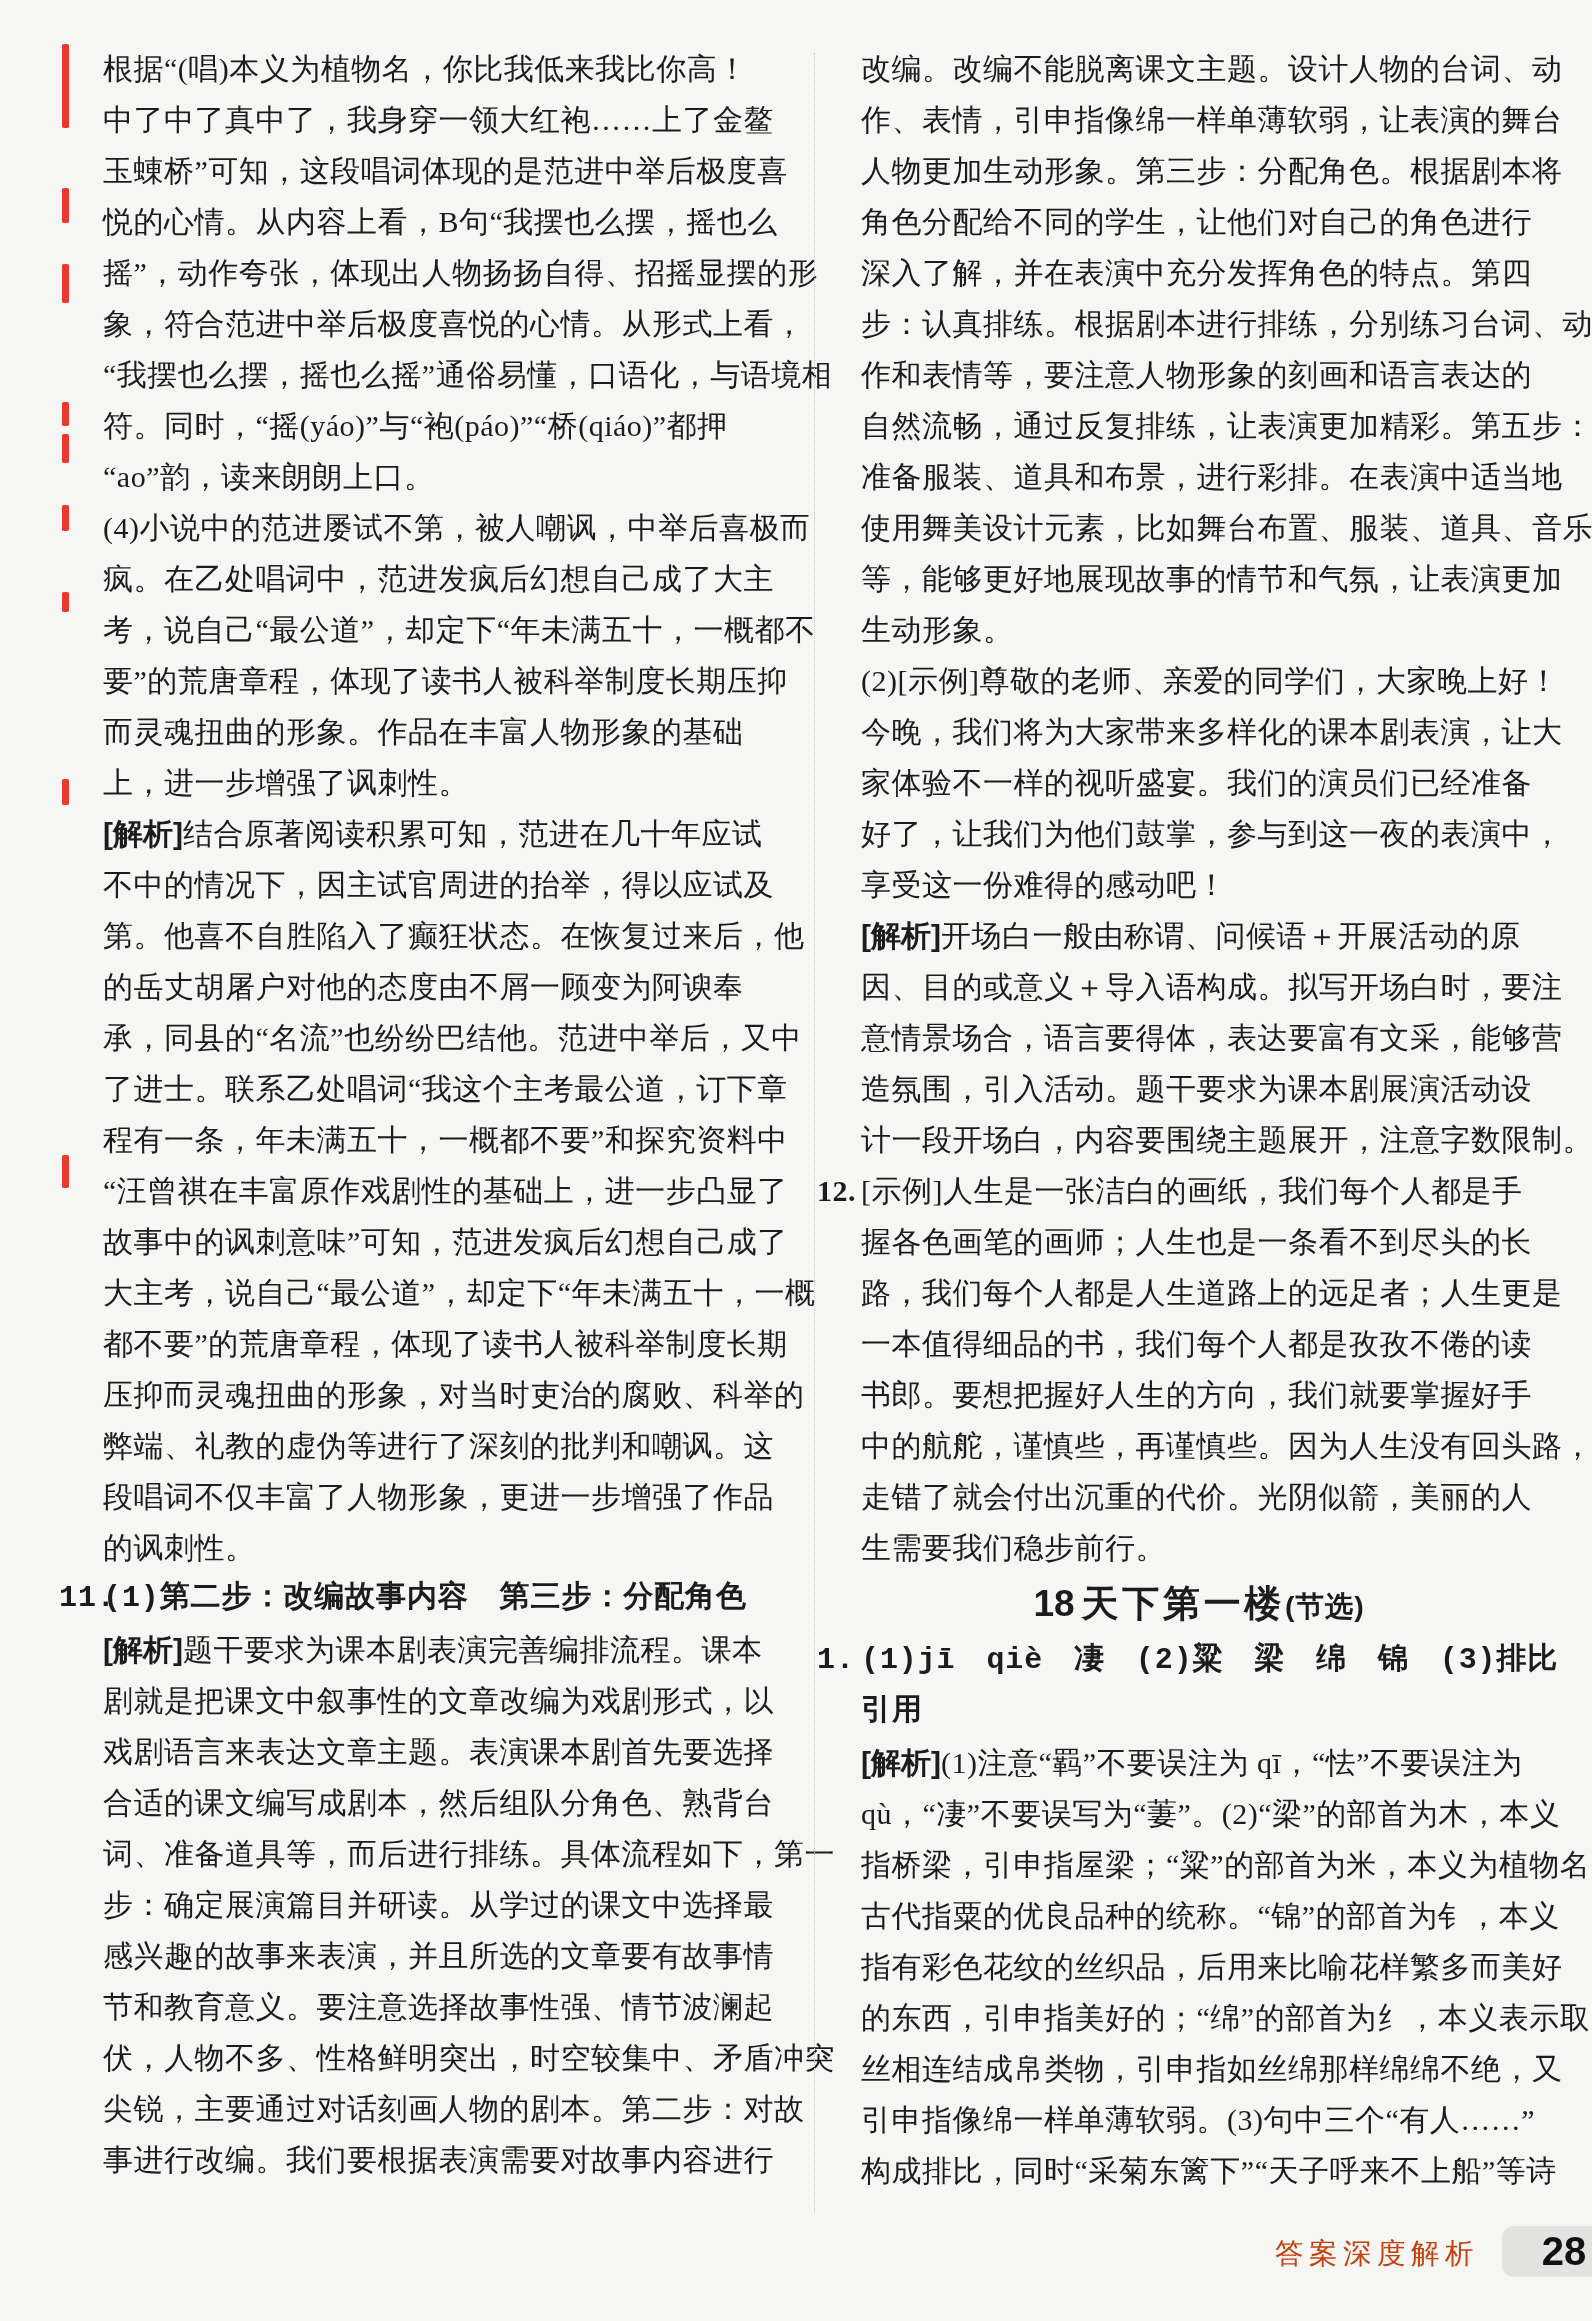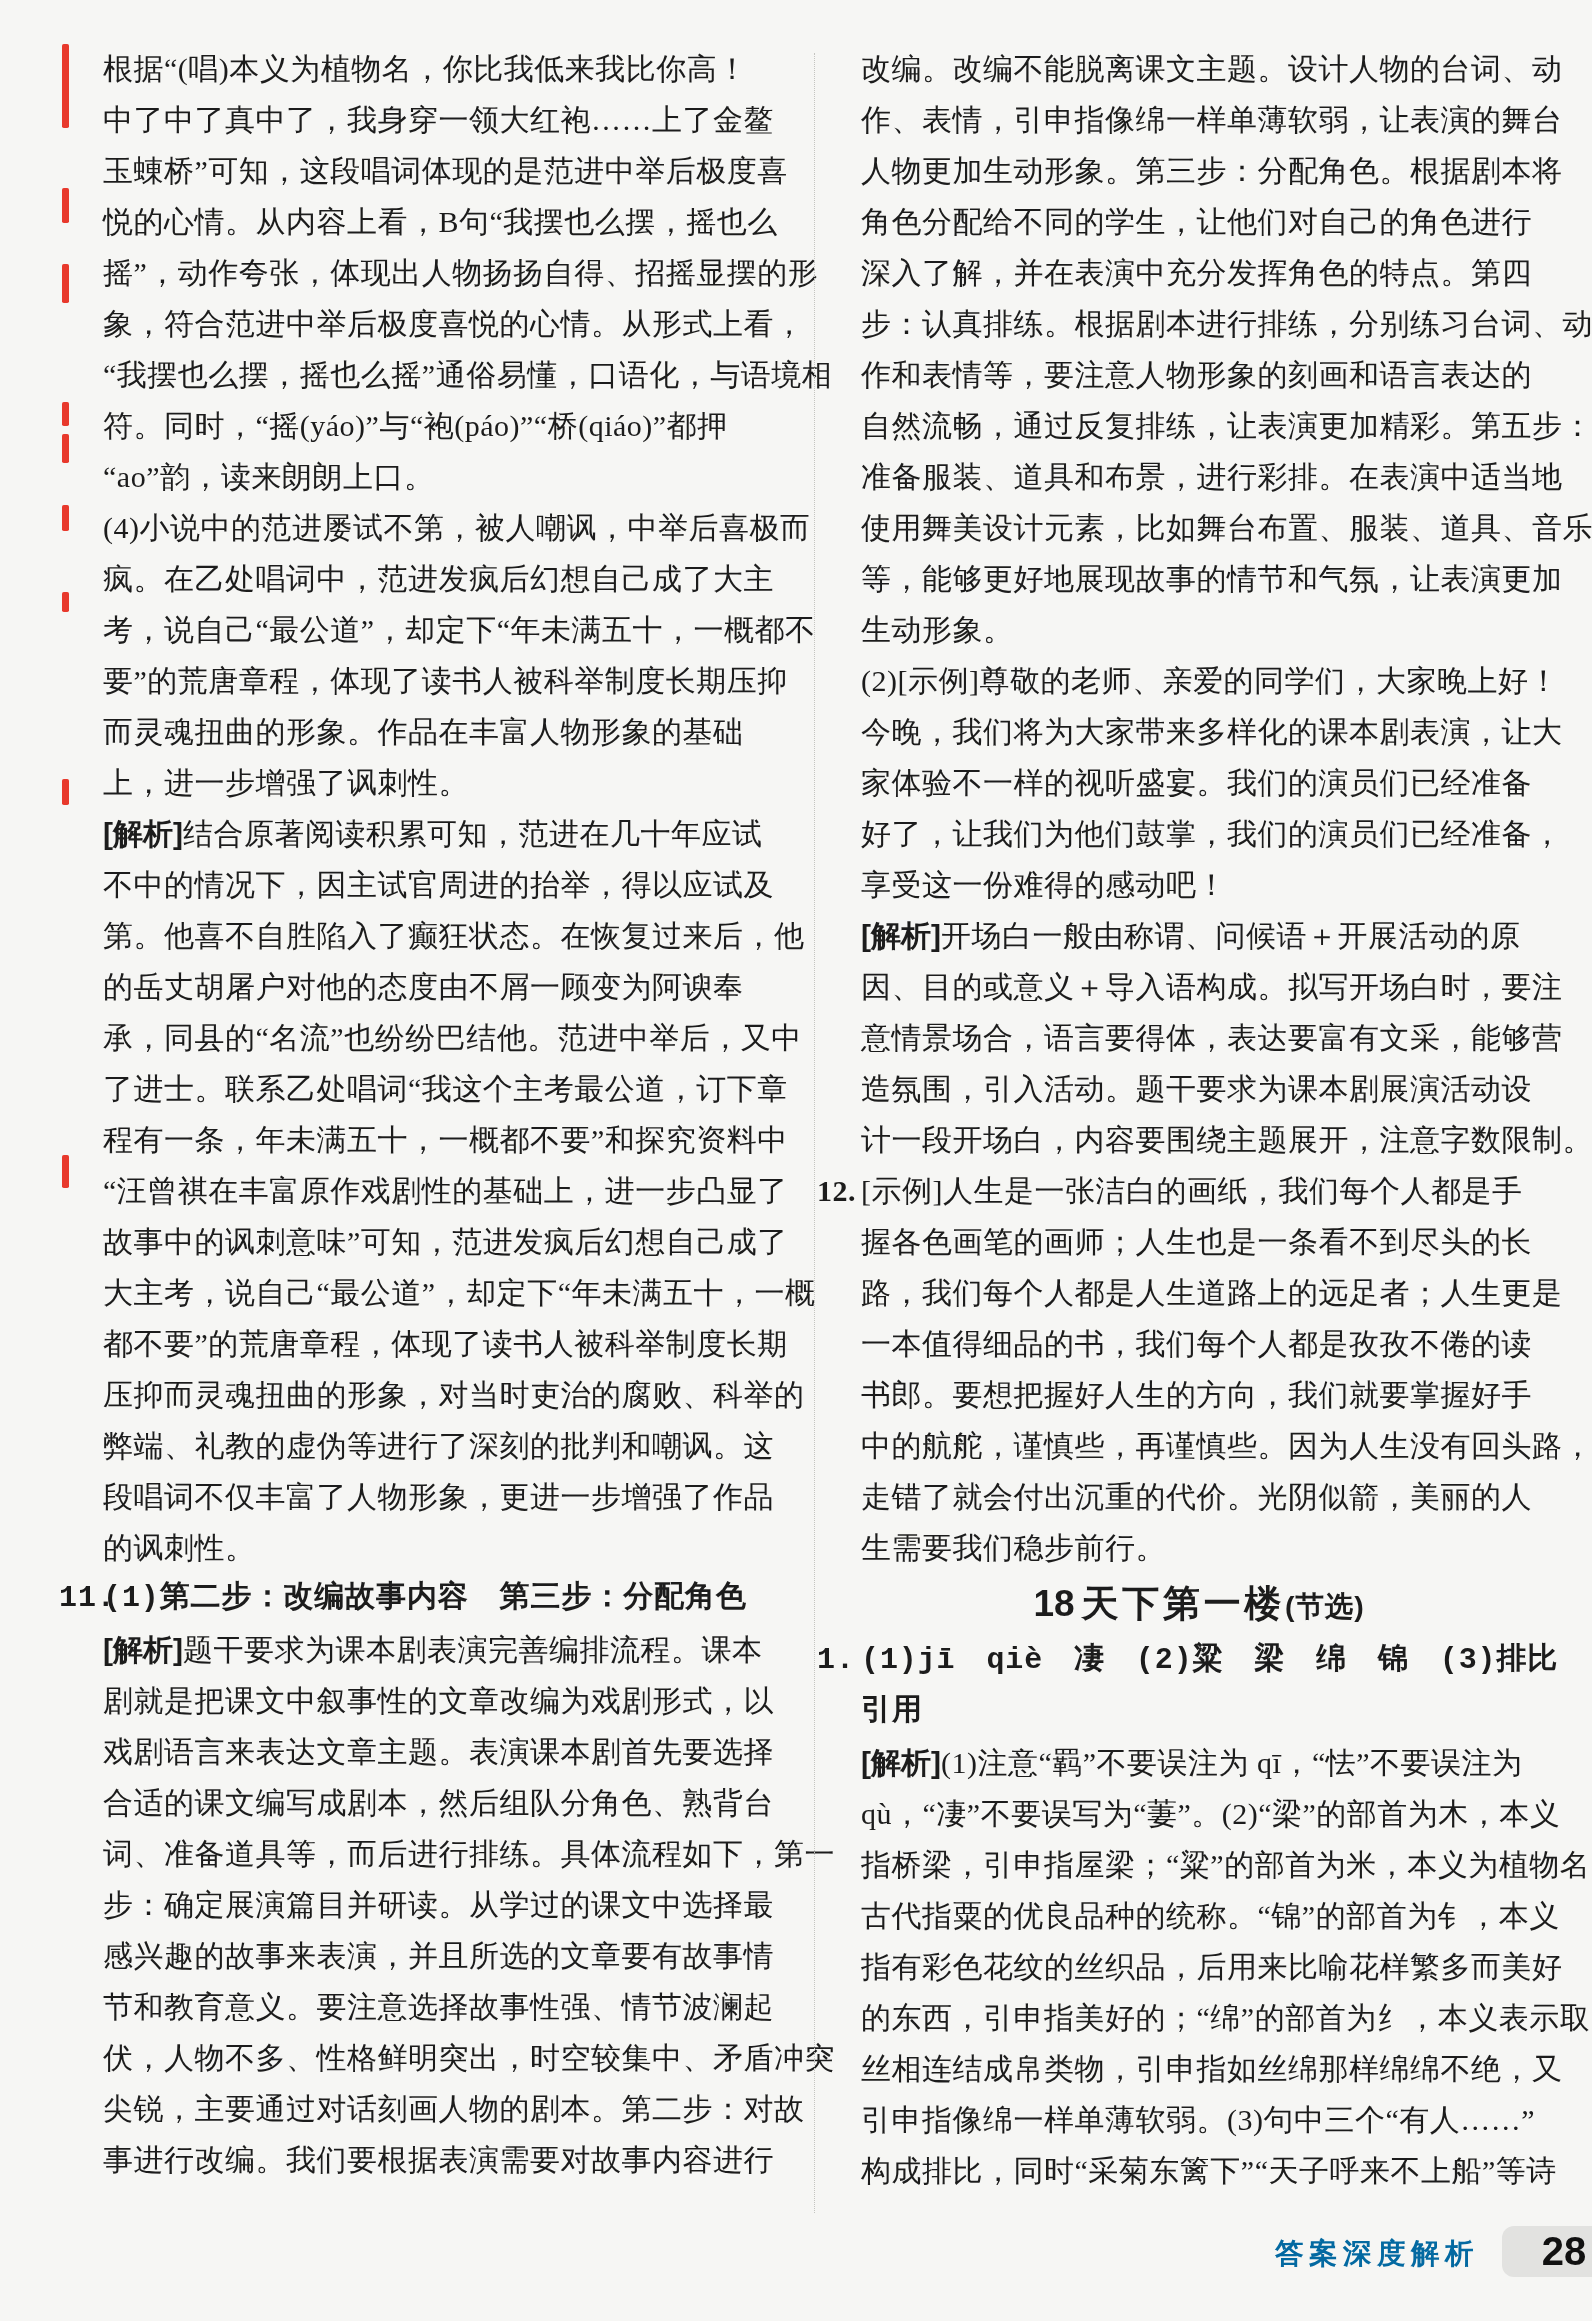--- a/index.html
+++ b/index.html
@@ -53,21 +53,21 @@
   #divider{
     position:absolute;left:814px;top:53px;height:2160px;width:0;
     border-left:1.8px dotted #c4c4c0;
   }
   .red-mark{
     position:absolute;left:62px;width:7.3px;
     border-radius:1.8px;
   }
   #footer-label{
     position:absolute;left:1275px;top:2235px;
-    font-size:28.5px;letter-spacing:5.5px;color:#0369a1;font-weight:bold;
+    font-size:28.5px;letter-spacing:5.5px;color:#c2410c;
   }
   #page-number-badge{
     position:absolute;left:1502px;top:2226px;
     width:92px;height:51px;border-radius:12px;
     background:#e2e2e0;
     text-align:center;line-height:51px;
     font-family:"Liberation Sans","DejaVu Sans",sans-serif;
     font-weight:bold;font-size:40px;color:#111;padding-left:16px;
   }
 </style>
@@ -129,21 +129,21 @@
       <div class="line"><span>步：认真排练。根据剧本进行排练，分别练习台词、动</span></div>
       <div class="line"><span>作和表情等，要注意人物形象的刻画和语言表达的</span></div>
       <div class="line"><span>自然流畅，通过反复排练，让表演更加精彩。第五步：</span></div>
       <div class="line"><span>准备服装、道具和布景，进行彩排。在表演中适当地</span></div>
       <div class="line"><span>使用舞美设计元素，比如舞台布置、服装、道具、音乐</span></div>
       <div class="line"><span>等，能够更好地展现故事的情节和气氛，让表演更加</span></div>
       <div class="line"><span>生动形象。</span></div>
       <div class="line"><span>(2)[示例]尊敬的老师、亲爱的同学们，大家晚上好！</span></div>
       <div class="line"><span>今晚，我们将为大家带来多样化的课本剧表演，让大</span></div>
       <div class="line"><span>家体验不一样的视听盛宴。我们的演员们已经准备</span></div>
-      <div class="line"><span>好了，让我们为他们鼓掌，我们的演员们已经准备，</span></div>
+      <div class="line"><span>好了，让我们为他们鼓掌，参与到这一夜的表演中，</span></div>
       <div class="line"><span>享受这一份难得的感动吧！</span></div>
       <div class="line"><span class="jx">[解析]</span><span>开场白一般由称谓、问候语＋开展活动的原</span></div>
       <div class="line"><span>因、目的或意义＋导入语构成。拟写开场白时，要注</span></div>
       <div class="line"><span>意情景场合，语言要得体，表达要富有文采，能够营</span></div>
       <div class="line"><span>造氛围，引入活动。题干要求为课本剧展演活动设</span></div>
       <div class="line"><span>计一段开场白，内容要围绕主题展开，注意字数限制。</span></div>
       <div class="line"><span class="itemnum">12.</span><span>[示例]人生是一张洁白的画纸，我们每个人都是手</span></div>
       <div class="line"><span>握各色画笔的画师；人生也是一条看不到尽头的长</span></div>
       <div class="line"><span>路，我们每个人都是人生道路上的远足者；人生更是</span></div>
       <div class="line"><span>一本值得细品的书，我们每个人都是孜孜不倦的读</span></div>

